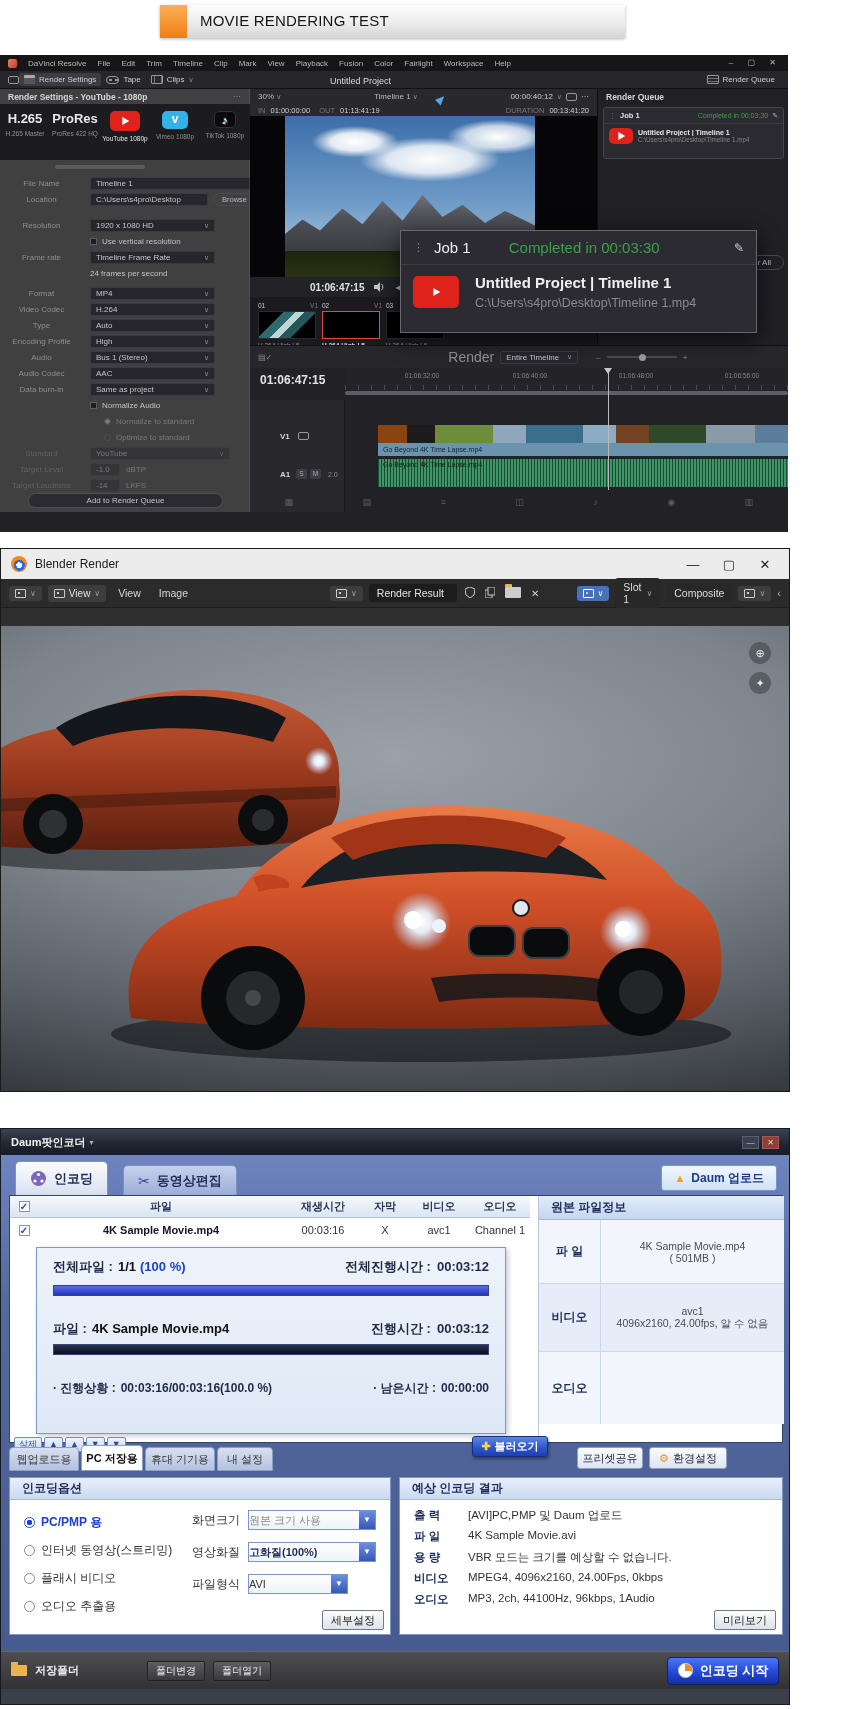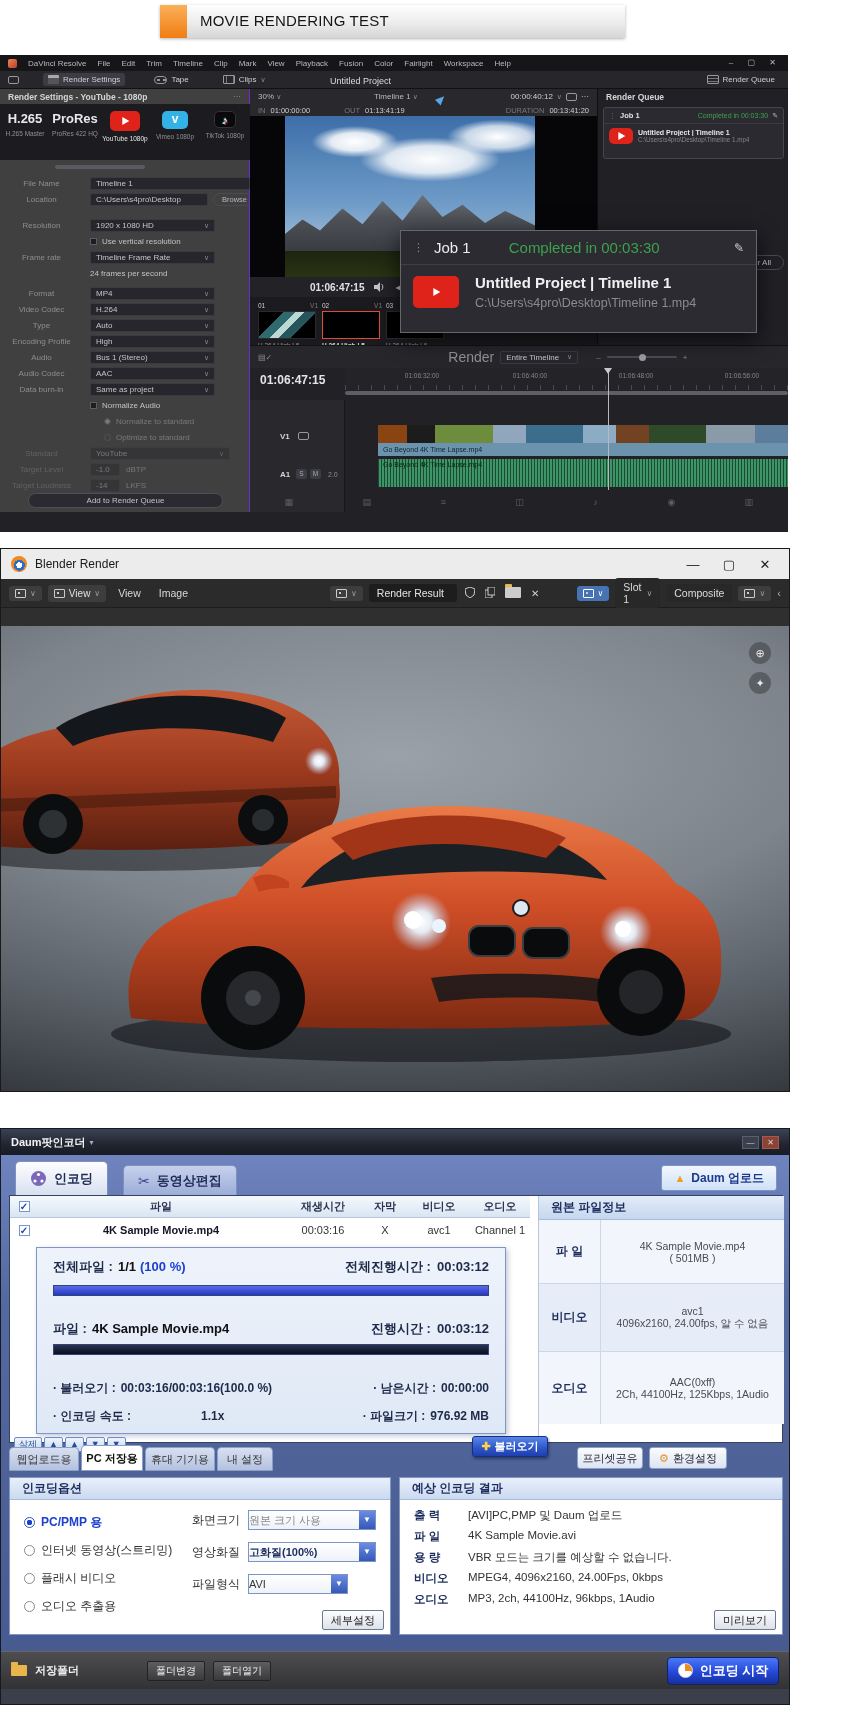--- a/index.html
+++ b/index.html
@@ -11,21 +11,21 @@
 .banner{left:160px;top:5px;width:465px;height:33px;background:linear-gradient(180deg,#fefefe,#ececec 55%,#d5d5d5);box-shadow:0 1px 3px rgba(0,0,0,.3)}
 .banner-sq{left:0;top:0;width:27px;height:33px;background:linear-gradient(180deg,#fbb05a,#f07d12)}
 .banner-title{left:40px;top:7px;font-size:15px;color:#151515;letter-spacing:.2px}
 
 
 .dv{left:0;top:55px;width:788px;height:477px;background:#212126;font-size:8px;color:#c2c2c8}
 .dv-menubar{left:0;top:0;width:788px;height:16px;background:#161619;display:flex;align-items:center;gap:11px;padding:0 8px}
 .dv-menubar span{color:#b8b8bd;font-size:8px}
 .dvlogo{width:9px;height:9px;border-radius:2px;background:linear-gradient(135deg,#ef8354,#b93f2c);flex:0 0 auto}
 .dv-winbtns{position:absolute;right:6px;top:3px;color:#888;font-size:8px;letter-spacing:6px}
-.dv-toolbar{left:0;top:16px;width:788px;height:18px;background:#26262b;border-bottom:1px solid #111;display:flex;align-items:center;gap:24px;padding:0 8px}
+.dv-toolbar{left:0;top:16px;width:788px;height:18px;background:#26262b;border-bottom:1px solid #111;display:flex;align-items:center;gap:0;padding:0 8px}
 .dv-tb-btn{display:flex;align-items:center;gap:4px;padding:2px 5px;border-radius:3px;color:#cfcfd4}
 .dv-tb-btn.on{background:#3c3c44}
 .ic-mon{width:11px;height:8px;border:1px solid #999;border-radius:2px}
 .ic-clap{width:11px;height:9px;background:linear-gradient(180deg,#aaa 0 3px,#555 3px);border-radius:1px}
 .ic-tape{width:13px;height:8px;border:1px solid #999;border-radius:4px;background:radial-gradient(circle 1.5px at 3.5px 3px,#999 99%,transparent),radial-gradient(circle 1.5px at 9.5px 3px,#999 99%,transparent)}
 .ic-clips{width:12px;height:9px;border:1px solid #999;border-radius:1px;background:linear-gradient(90deg,transparent 0 2px,#777 2px 3px,transparent 3px 9px,#777 9px 10px,transparent 10px)}
 .ic-queue{width:12px;height:9px;border:1px solid #999;border-radius:1px;background:linear-gradient(180deg,transparent 0 2px,#777 2px 3px,transparent 3px 5px,#777 5px 6px,transparent 6px)}
 .dv-title-center{position:absolute;left:330px;top:21px;font-size:9px;color:#dcdcde}
 .dv-panel-hdr{font-size:8.5px;font-weight:bold;color:#d5d5d8}
 
@@ -402,21 +402,21 @@
         <span><span>30%</span> <span style="color:#8a8a90;font-size:7px">∨</span></span>
         <span style="margin:0 auto"><span>Timeline 1</span> <span style="color:#8a8a90;font-size:7px">∨</span></span>
         <span class="val">00:00:40:12</span>
         <span style="color:#8a8a90;font-size:7px">∨</span>
         <span class="ic-mon"></span>
         <span>⋯</span>
       </div>
       <div class="abs dv-inout">
         <span class="lab">IN</span>
         <span class="val">01:00:00:00</span>
-        <span class="lab" style="margin-left:29px">OUT</span>
+        <span class="lab" style="margin-left:4px">OUT</span>
         <span class="val">01:13:41:19</span>
         <span class="lab" style="margin-left:auto">DURATION</span>
         <span class="val">00:13:41:20</span>
       </div>
       <div class="abs dv-preview">
         <div class="mountain"></div>
       </div>
       <div class="abs dv-transport">
         <span class="dv-ttc">01:06:47:15</span>
         <svg width="11" height="10" viewBox="0 0 11 10">
@@ -722,30 +722,24 @@
         <div class="pline" style="top:72px">
           <span>파일 :</span>
           <span style="margin-left:5px;color:#111">4K Sample Movie.mp4</span>
           <span style="margin-left:auto">진행시간 :</span>
           <span style="margin-left:6px">00:03:12</span>
         </div>
         <div class="pbar" style="top:96px">
             <div class="fill" style="background:linear-gradient(180deg,#2a3450,#0a0f20)"></div>
           </div>
         <div class="pline" style="top:132px;font-size:12px">
-          <span>· 불러오기 :</span>
+          <span>· 진행상황 :</span>
           <span style="margin-left:5px">00:03:16/00:03:16(100.0 %)</span>
           <span style="margin-left:auto">· 남은시간 :</span>
           <span style="margin-left:5px">00:00:00</span>
-        </div>
-        <div class="pline" style="top:160px;font-size:12px">
-          <span>· 인코딩 속도 :</span>
-          <span style="margin-left:70px">1.1x</span>
-          <span style="margin-left:auto">· 파일크기 :</span>
-          <span style="margin-left:5px">976.92 MB</span>
         </div>
       </div>
       <div class="dm-minibtn" style="left:4px;top:241px">
         <span class="mbtn">삭제</span>
         <span class="mbtn">▲</span>
         <span class="mbtn">▲</span>
         <span class="mbtn">▼</span>
         <span class="mbtn">▼</span>
       </div>
       <div class="dm-load">
@@ -760,22 +754,20 @@
           <span class="ival">4K Sample Movie.mp4
 ( 501MB )</span>
         </div>
         <div class="irow" style="height:68px;background:#e7edf8">
           <span class="ilabel">비디오</span>
           <span class="ival">avc1
 4096x2160, 24.00fps, 알 수 없음</span>
         </div>
         <div class="irow" style="height:72px;background:#f2f6fc;border-bottom:none">
           <span class="ilabel">오디오</span>
-          <span class="ival">AAC(0xff)
-2Ch, 44100Hz, 125Kbps, 1Audio</span>
         </div>
       </div>
     </div>
 
     <div class="ltab inactive" style="left:8px;width:70px">웹업로드용</div>
     <div class="ltab active" style="left:80px;width:62px">PC 저장용</div>
     <div class="ltab inactive" style="left:144px;width:70px">휴대 기기용</div>
     <div class="ltab inactive" style="left:216px;width:56px">내 설정</div>
     <div class="rbtn" style="right:146px;width:66px">프리셋공유</div>
     <div class="rbtn" style="right:62px;width:78px">

